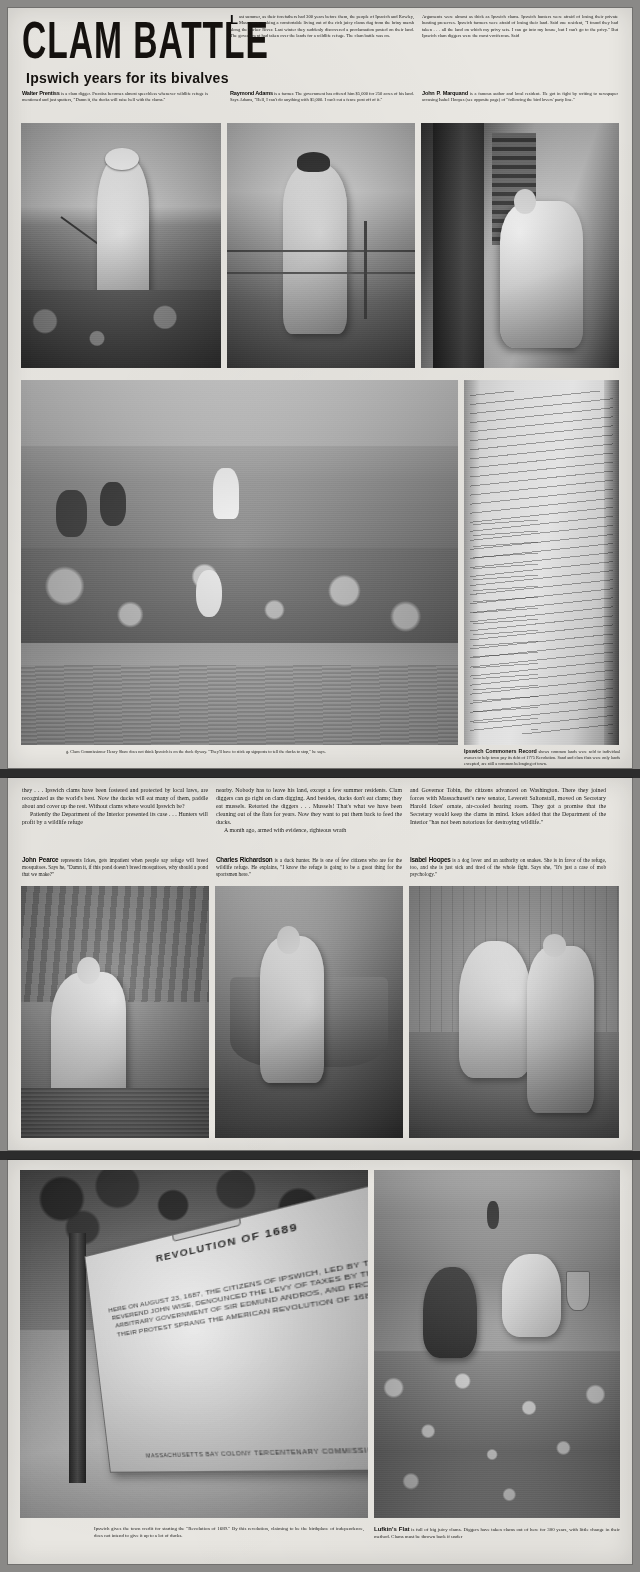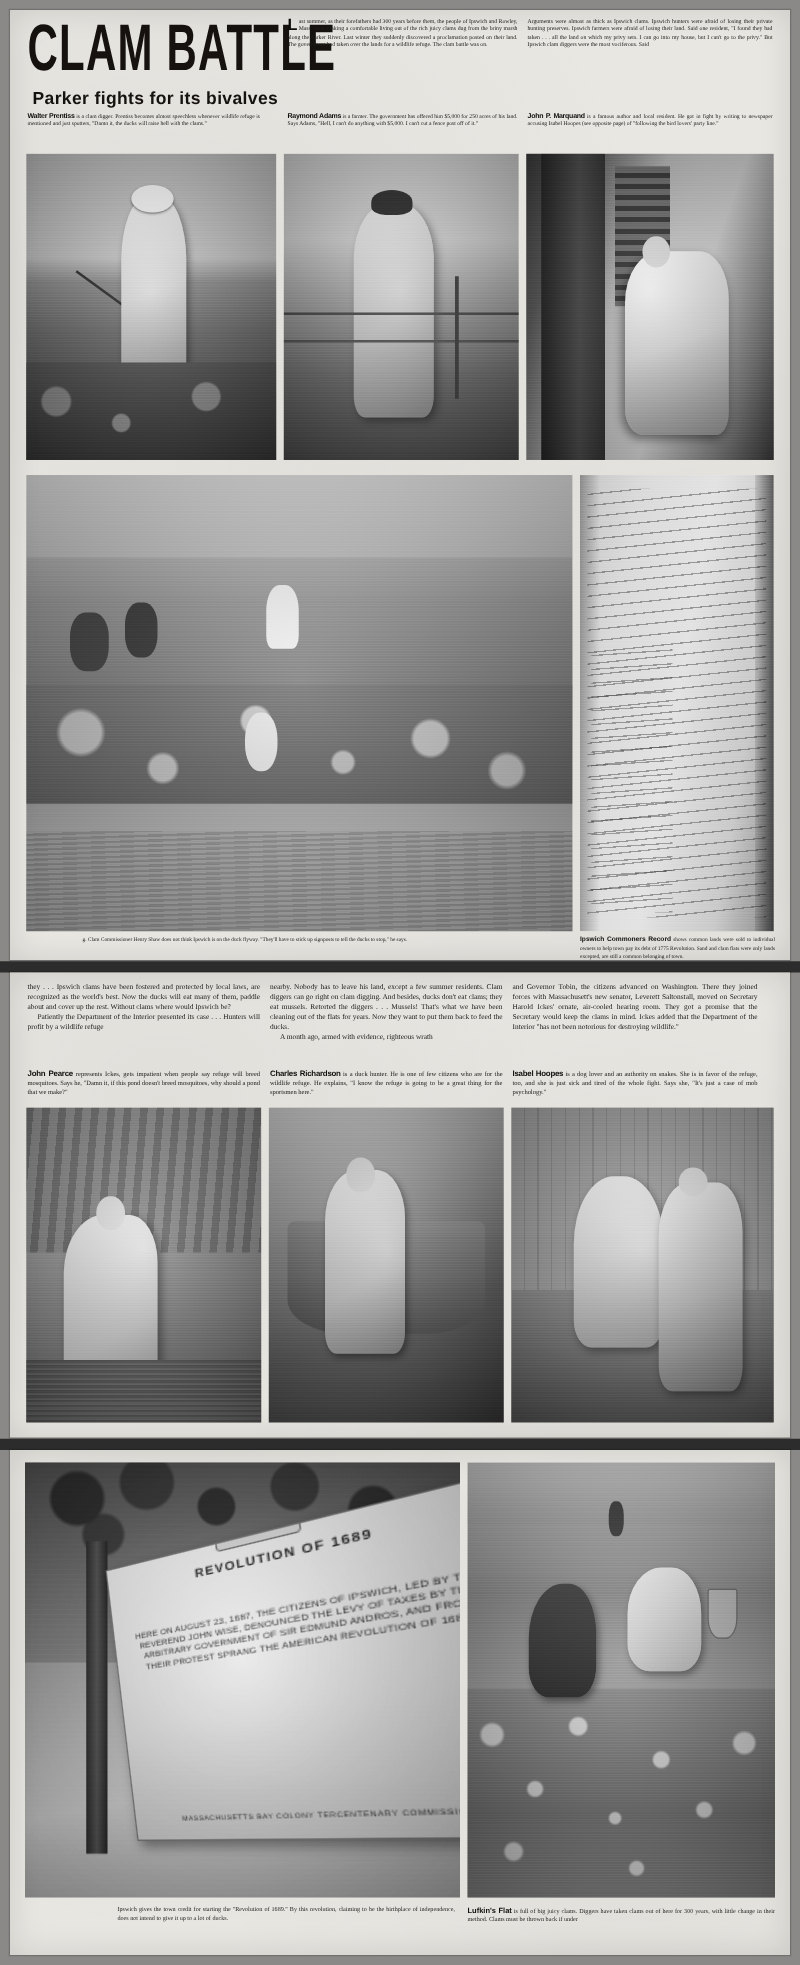--- a/index.html
+++ b/index.html
@@ -310,21 +310,21 @@
 </style>
 </head>
 <body>
 
 <div class="page">
 
   <div class="sheet" id="sheet-top">
 
     <div class="masthead">
       <h1 class="title">CLAM BATTLE</h1>
-      <h2 class="subtitle">Parker fights for its bivalves</h2>
+      <h2 class="subtitle">Ipswich years for its bivalves</h2>
     </div>
 
     <div class="col" style="left:222px;top:6px;width:184px;">
       <span class="dropcap">L</span><span>ast summer, as their forefathers had 300 years before them, the people of Ipswich and Rowley, Mass. were making a comfortable living out of the rich juicy clams dug from the briny marsh along the Parker River. Last winter they suddenly discovered a proclamation posted on their land. The government had taken over the lands for a wildlife refuge. The clam battle was on.</span>
     </div>
 
     <div class="col" style="left:414px;top:6px;width:196px;">
       <span>Arguments were almost as thick as Ipswich clams. Ipswich hunters were afraid of losing their private hunting preserves. Ipswich farmers were afraid of losing their land. Said one resident, "I found they had taken . . . all the land on which my privy sets. I can go into my house, but I can't go to the privy." But Ipswich clam diggers were the most vociferous. Said</span>
     </div>
 

